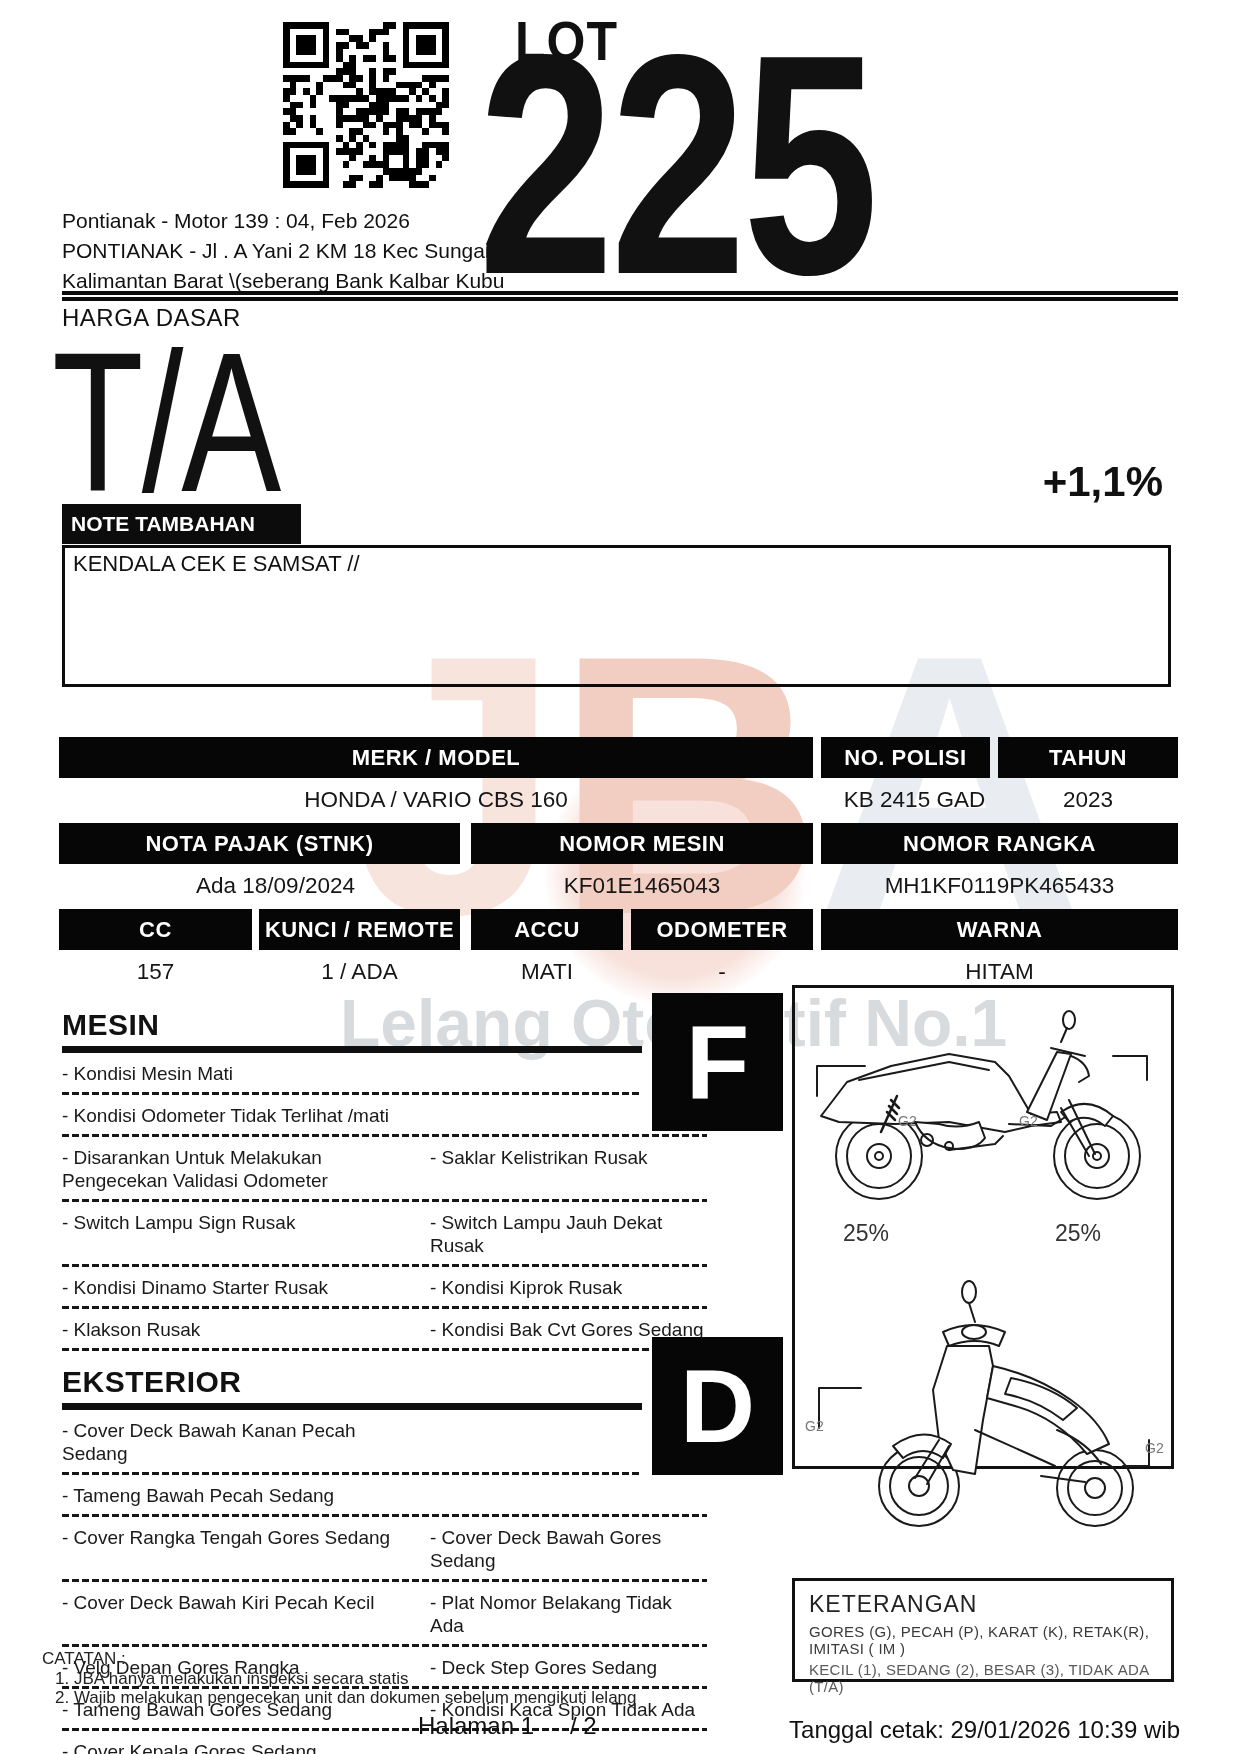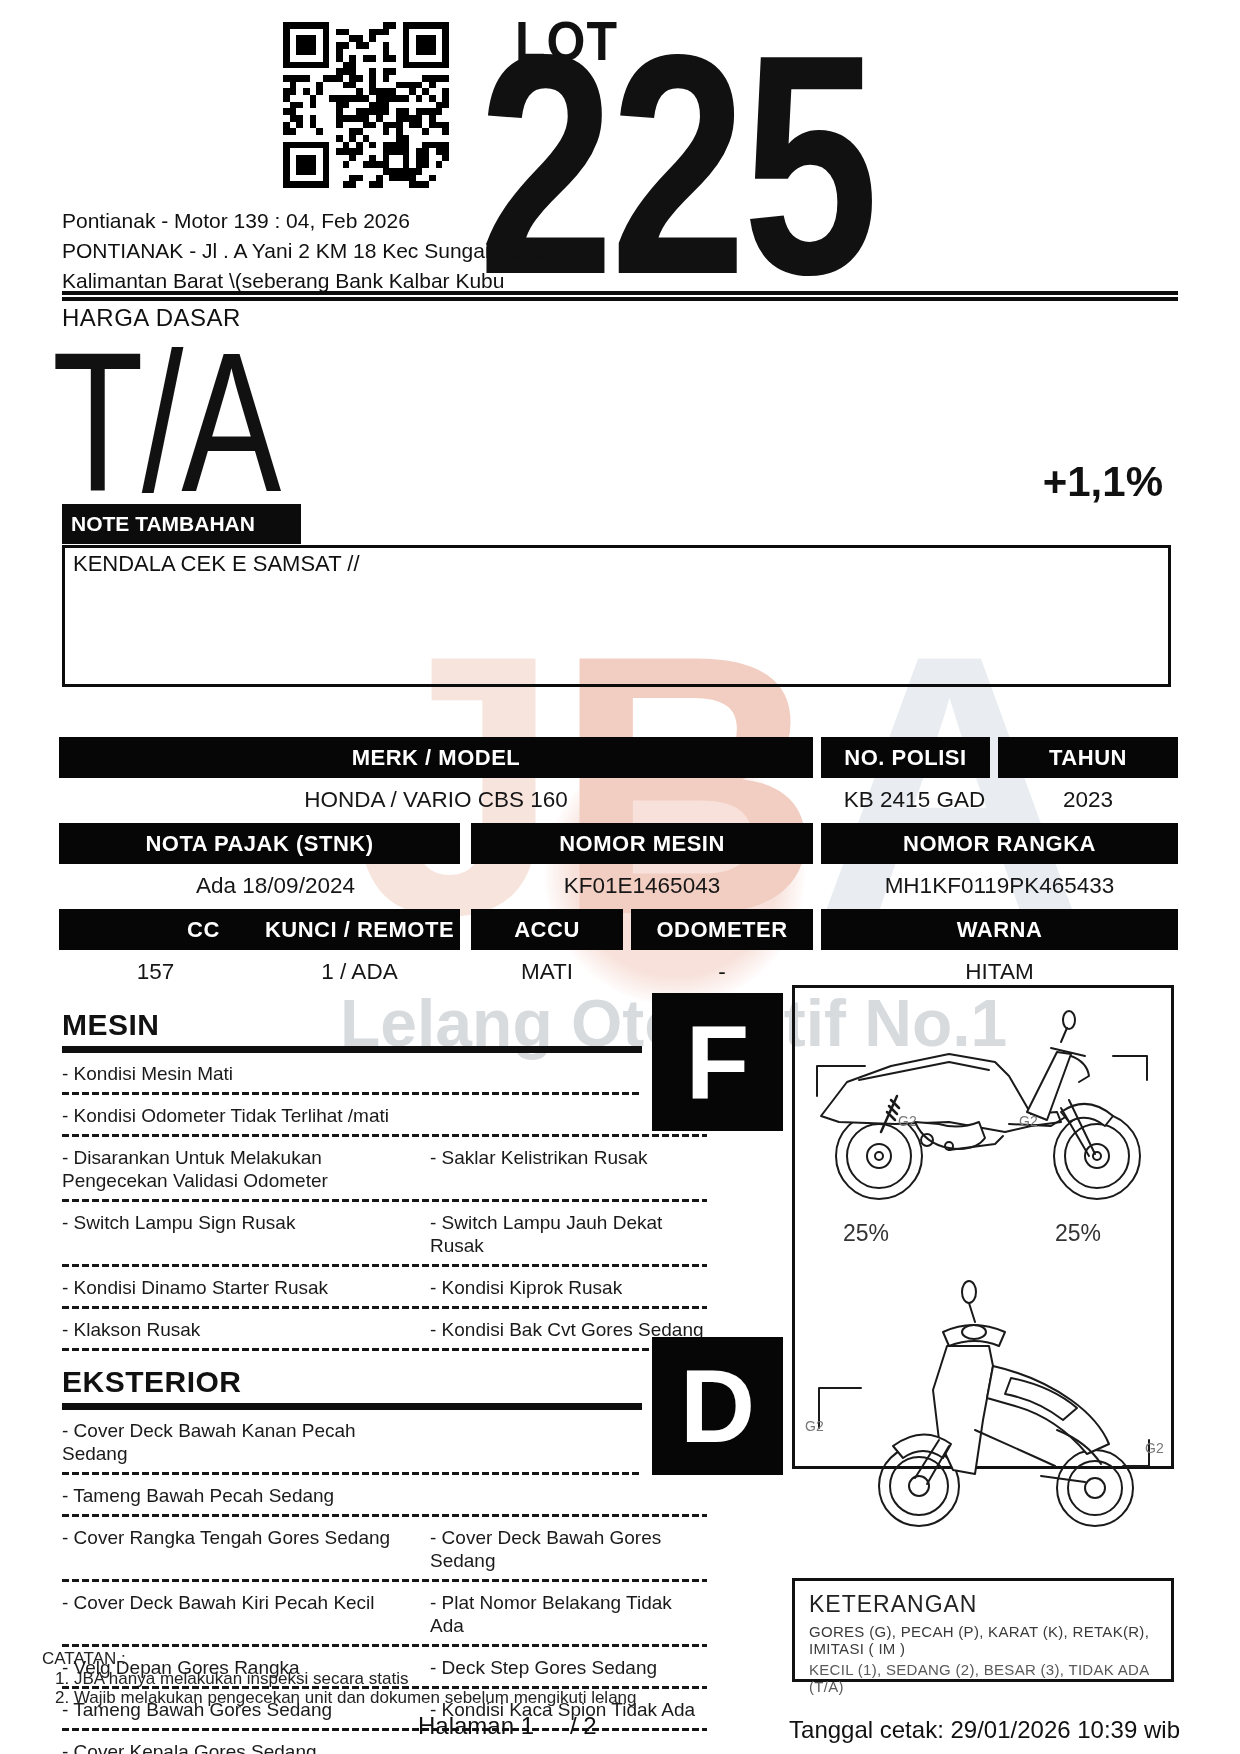--- a/index.html
+++ b/index.html
@@ -335,21 +335,21 @@
     <div class="vc" style="left:771px;top:49px;width:169px;">KB 2415 GAD</div>
     <div class="vc" style="left:939px;top:49px;width:180px;">2023</div>
 
     <div class="hc" style="left:0;top:86px;width:401px;">NOTA PAJAK (STNK)</div>
     <div class="hc" style="left:412px;top:86px;width:342px;">NOMOR MESIN</div>
     <div class="hc" style="left:762px;top:86px;width:357px;">NOMOR RANGKA</div>
     <div class="vc" style="left:16px;top:135px;width:401px;">Ada 18/09/2024</div>
     <div class="vc" style="left:412px;top:135px;width:342px;">KF01E1465043</div>
     <div class="vc" style="left:762px;top:135px;width:357px;">MH1KF0119PK465433</div>
 
-    <div class="hc" style="left:0;top:172px;width:193px;padding-left:48px;">CC</div>
+    <div class="hc" style="left:0;top:172px;width:193px;">CC</div>
     <div class="hc" style="left:200px;top:172px;width:201px;">KUNCI / REMOTE</div>
     <div class="hc" style="left:412px;top:172px;width:152px;">ACCU</div>
     <div class="hc" style="left:572px;top:172px;width:182px;">ODOMETER</div>
     <div class="hc" style="left:762px;top:172px;width:357px;">WARNA</div>
     <div class="vc" style="left:0;top:221px;width:193px;">157</div>
     <div class="vc" style="left:200px;top:221px;width:201px;">1 / ADA</div>
     <div class="vc" style="left:412px;top:221px;width:152px;">MATI</div>
     <div class="vc" style="left:572px;top:221px;width:182px;">-</div>
     <div class="vc" style="left:762px;top:221px;width:357px;">HITAM</div>
   </div>

